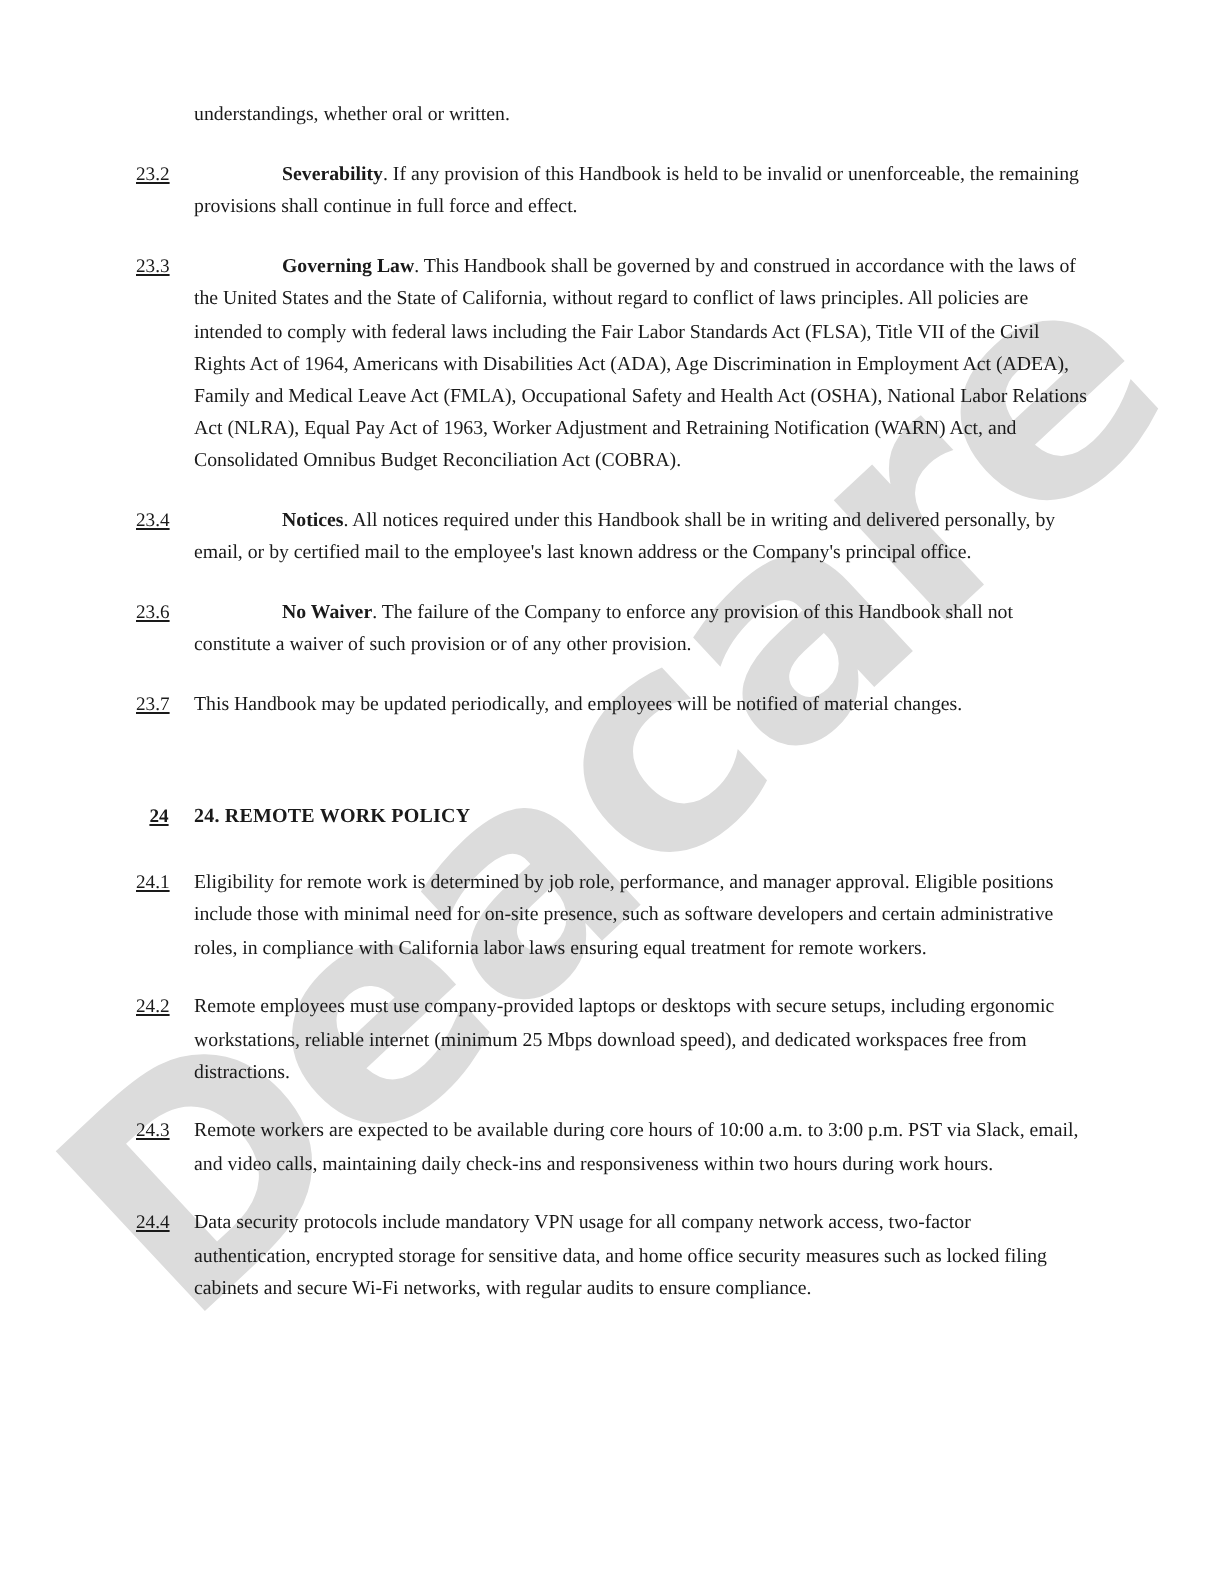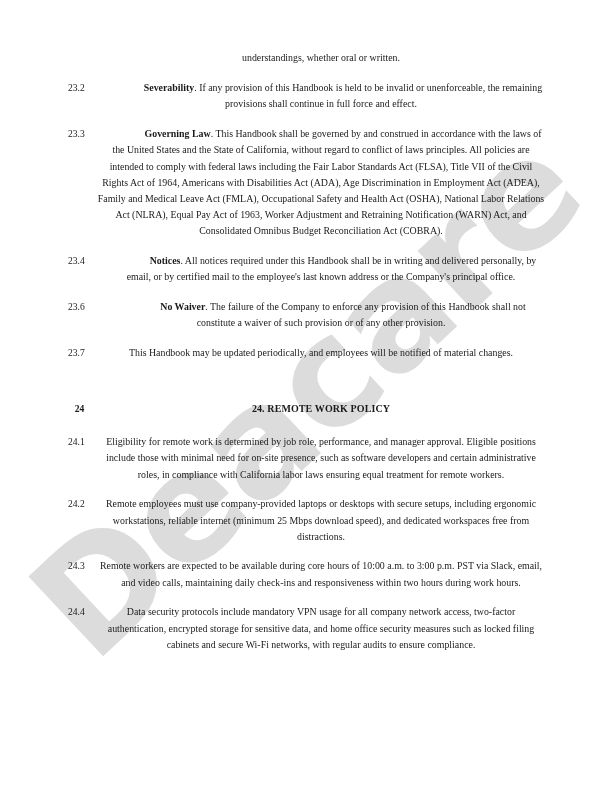--- a/index.html
+++ b/index.html
@@ -57,26 +57,27 @@
     margin-bottom: 13.5px;
   }
   .clause-number {
     flex: 0 0 29px;
     width: 29px;
     font-size: 9.6px;
     line-height: 16.2px;
     text-align: left;
     padding-top: 0;
     white-space: nowrap;
+    text-decoration: underline;
   }
   .clause-body {
     flex: 1 1 auto;
     font-size: 9.9px;
     line-height: 16.2px;
-    text-align: center;
+    text-align: left;
     max-width: 448px;
   }
   .clause-body b {
     font-weight: 700;
     margin-left: 44px;
   }
 
   
   .clause.continuation {
     margin-bottom: 14px;

